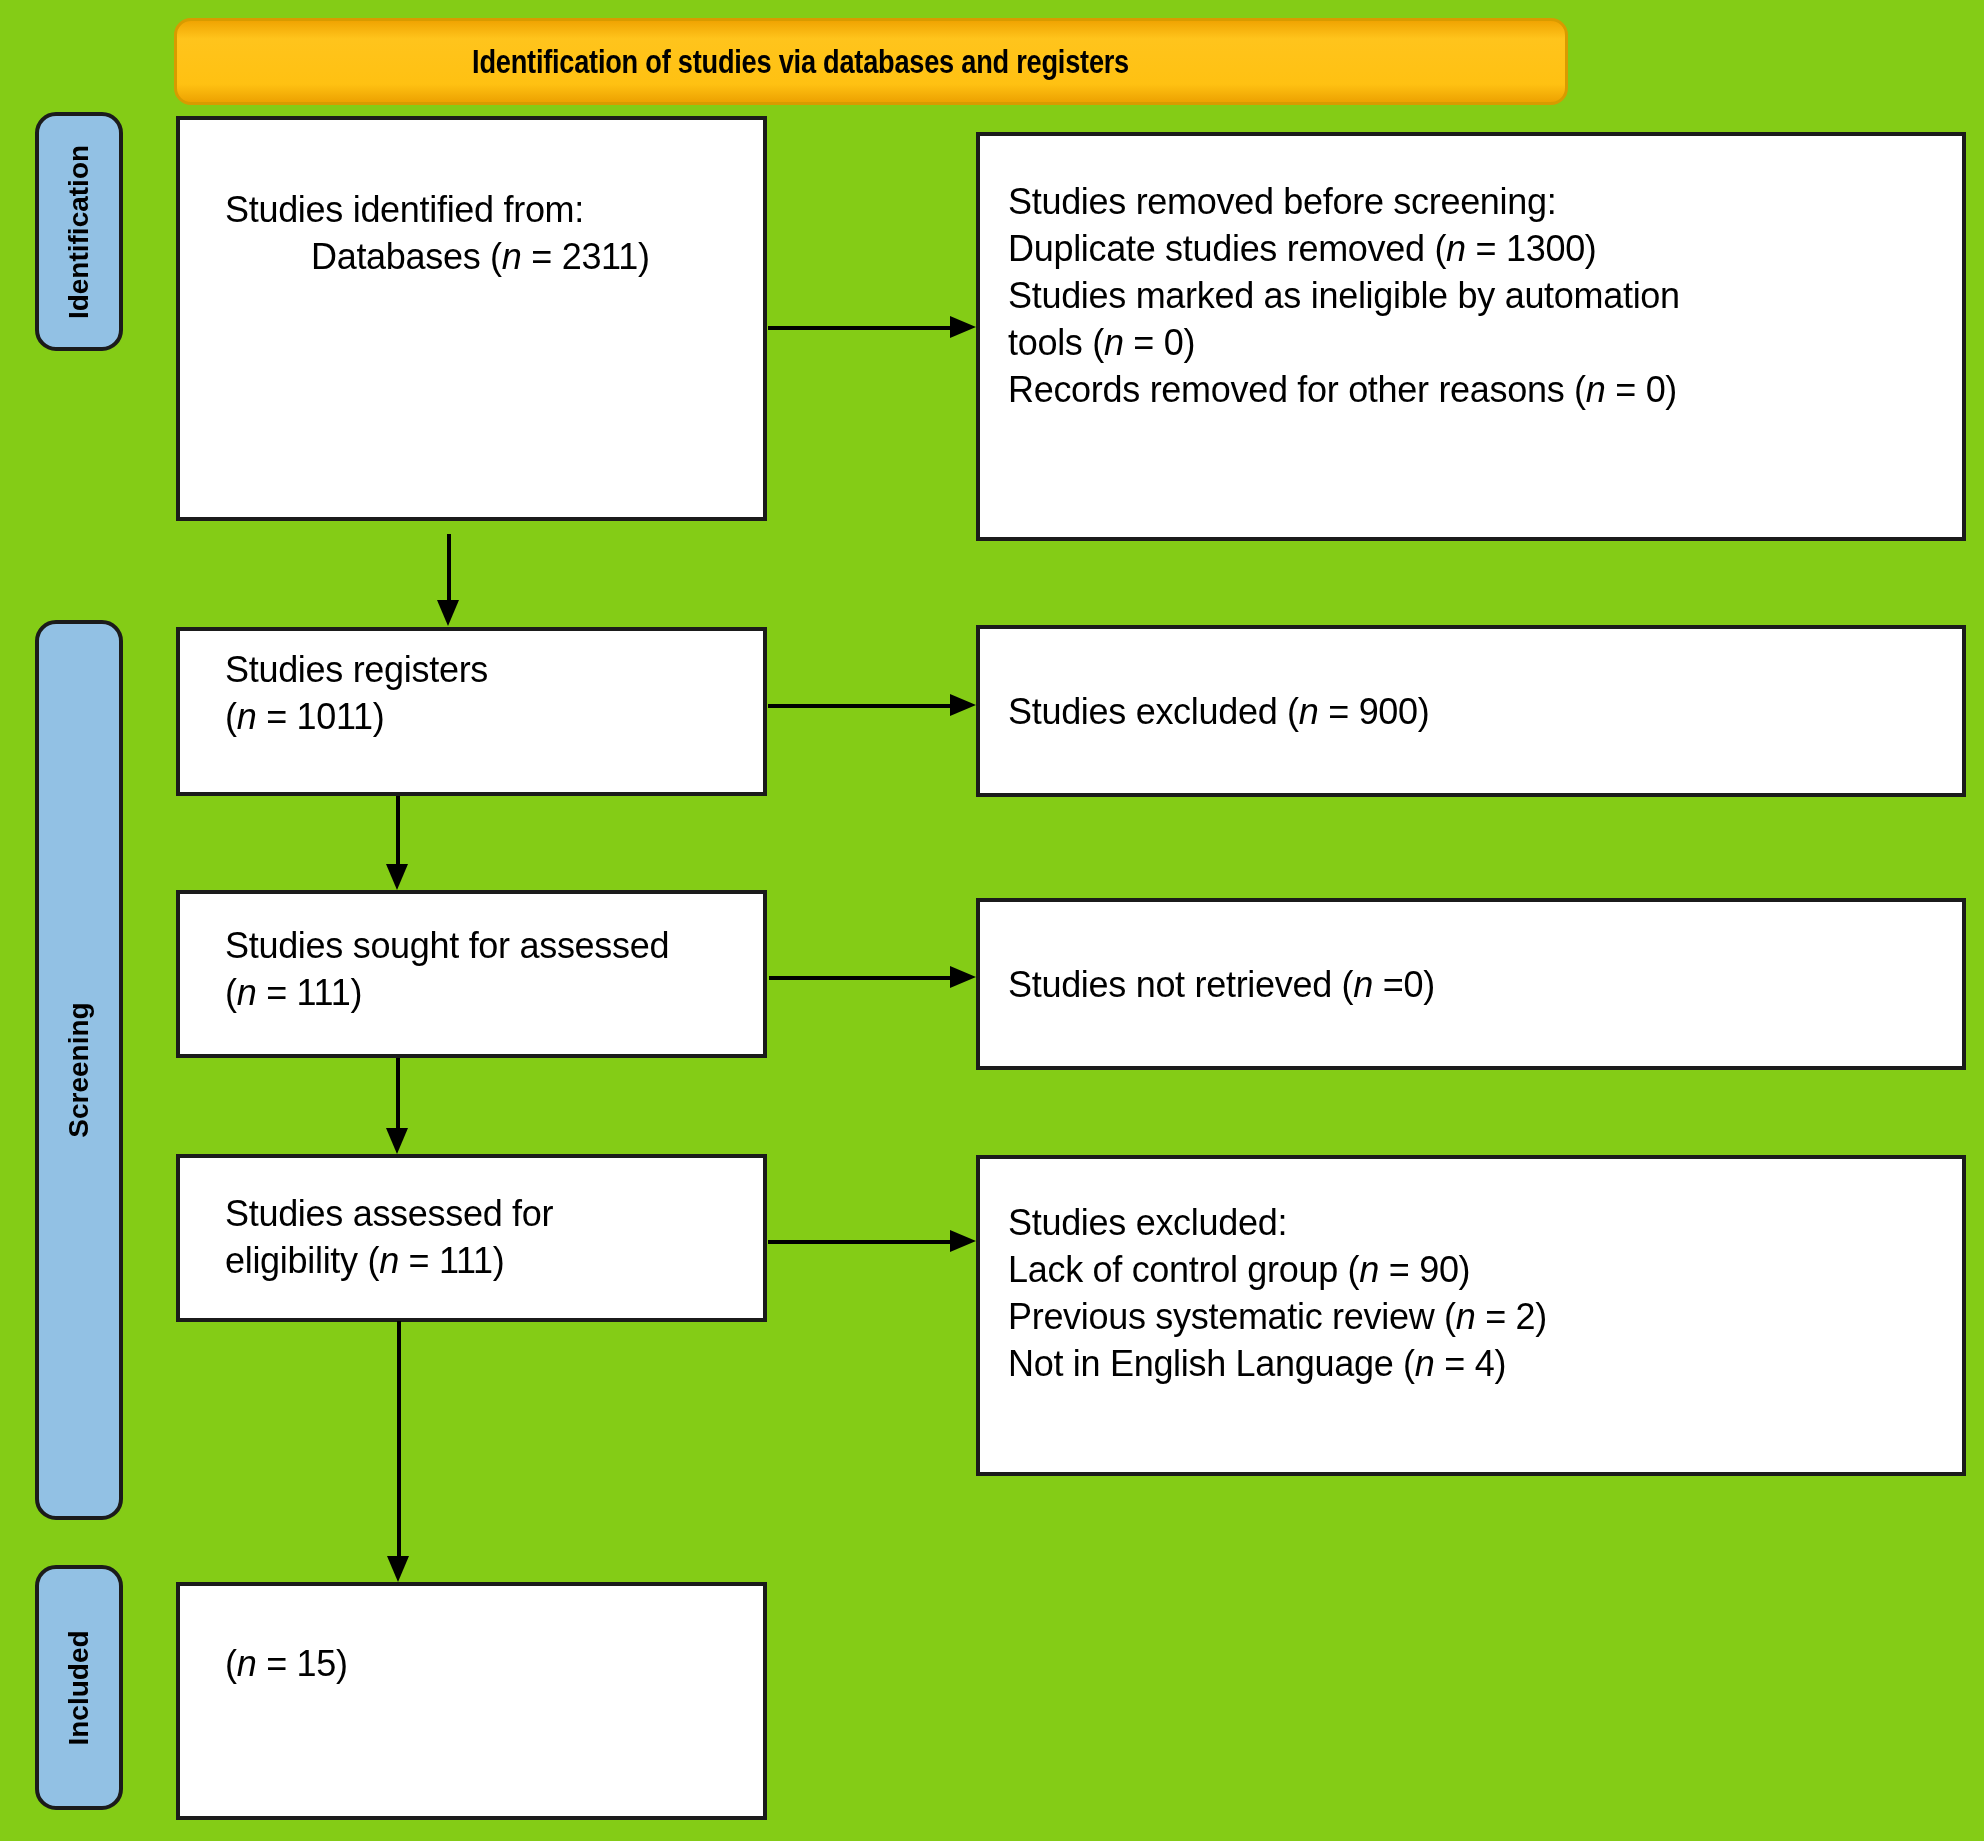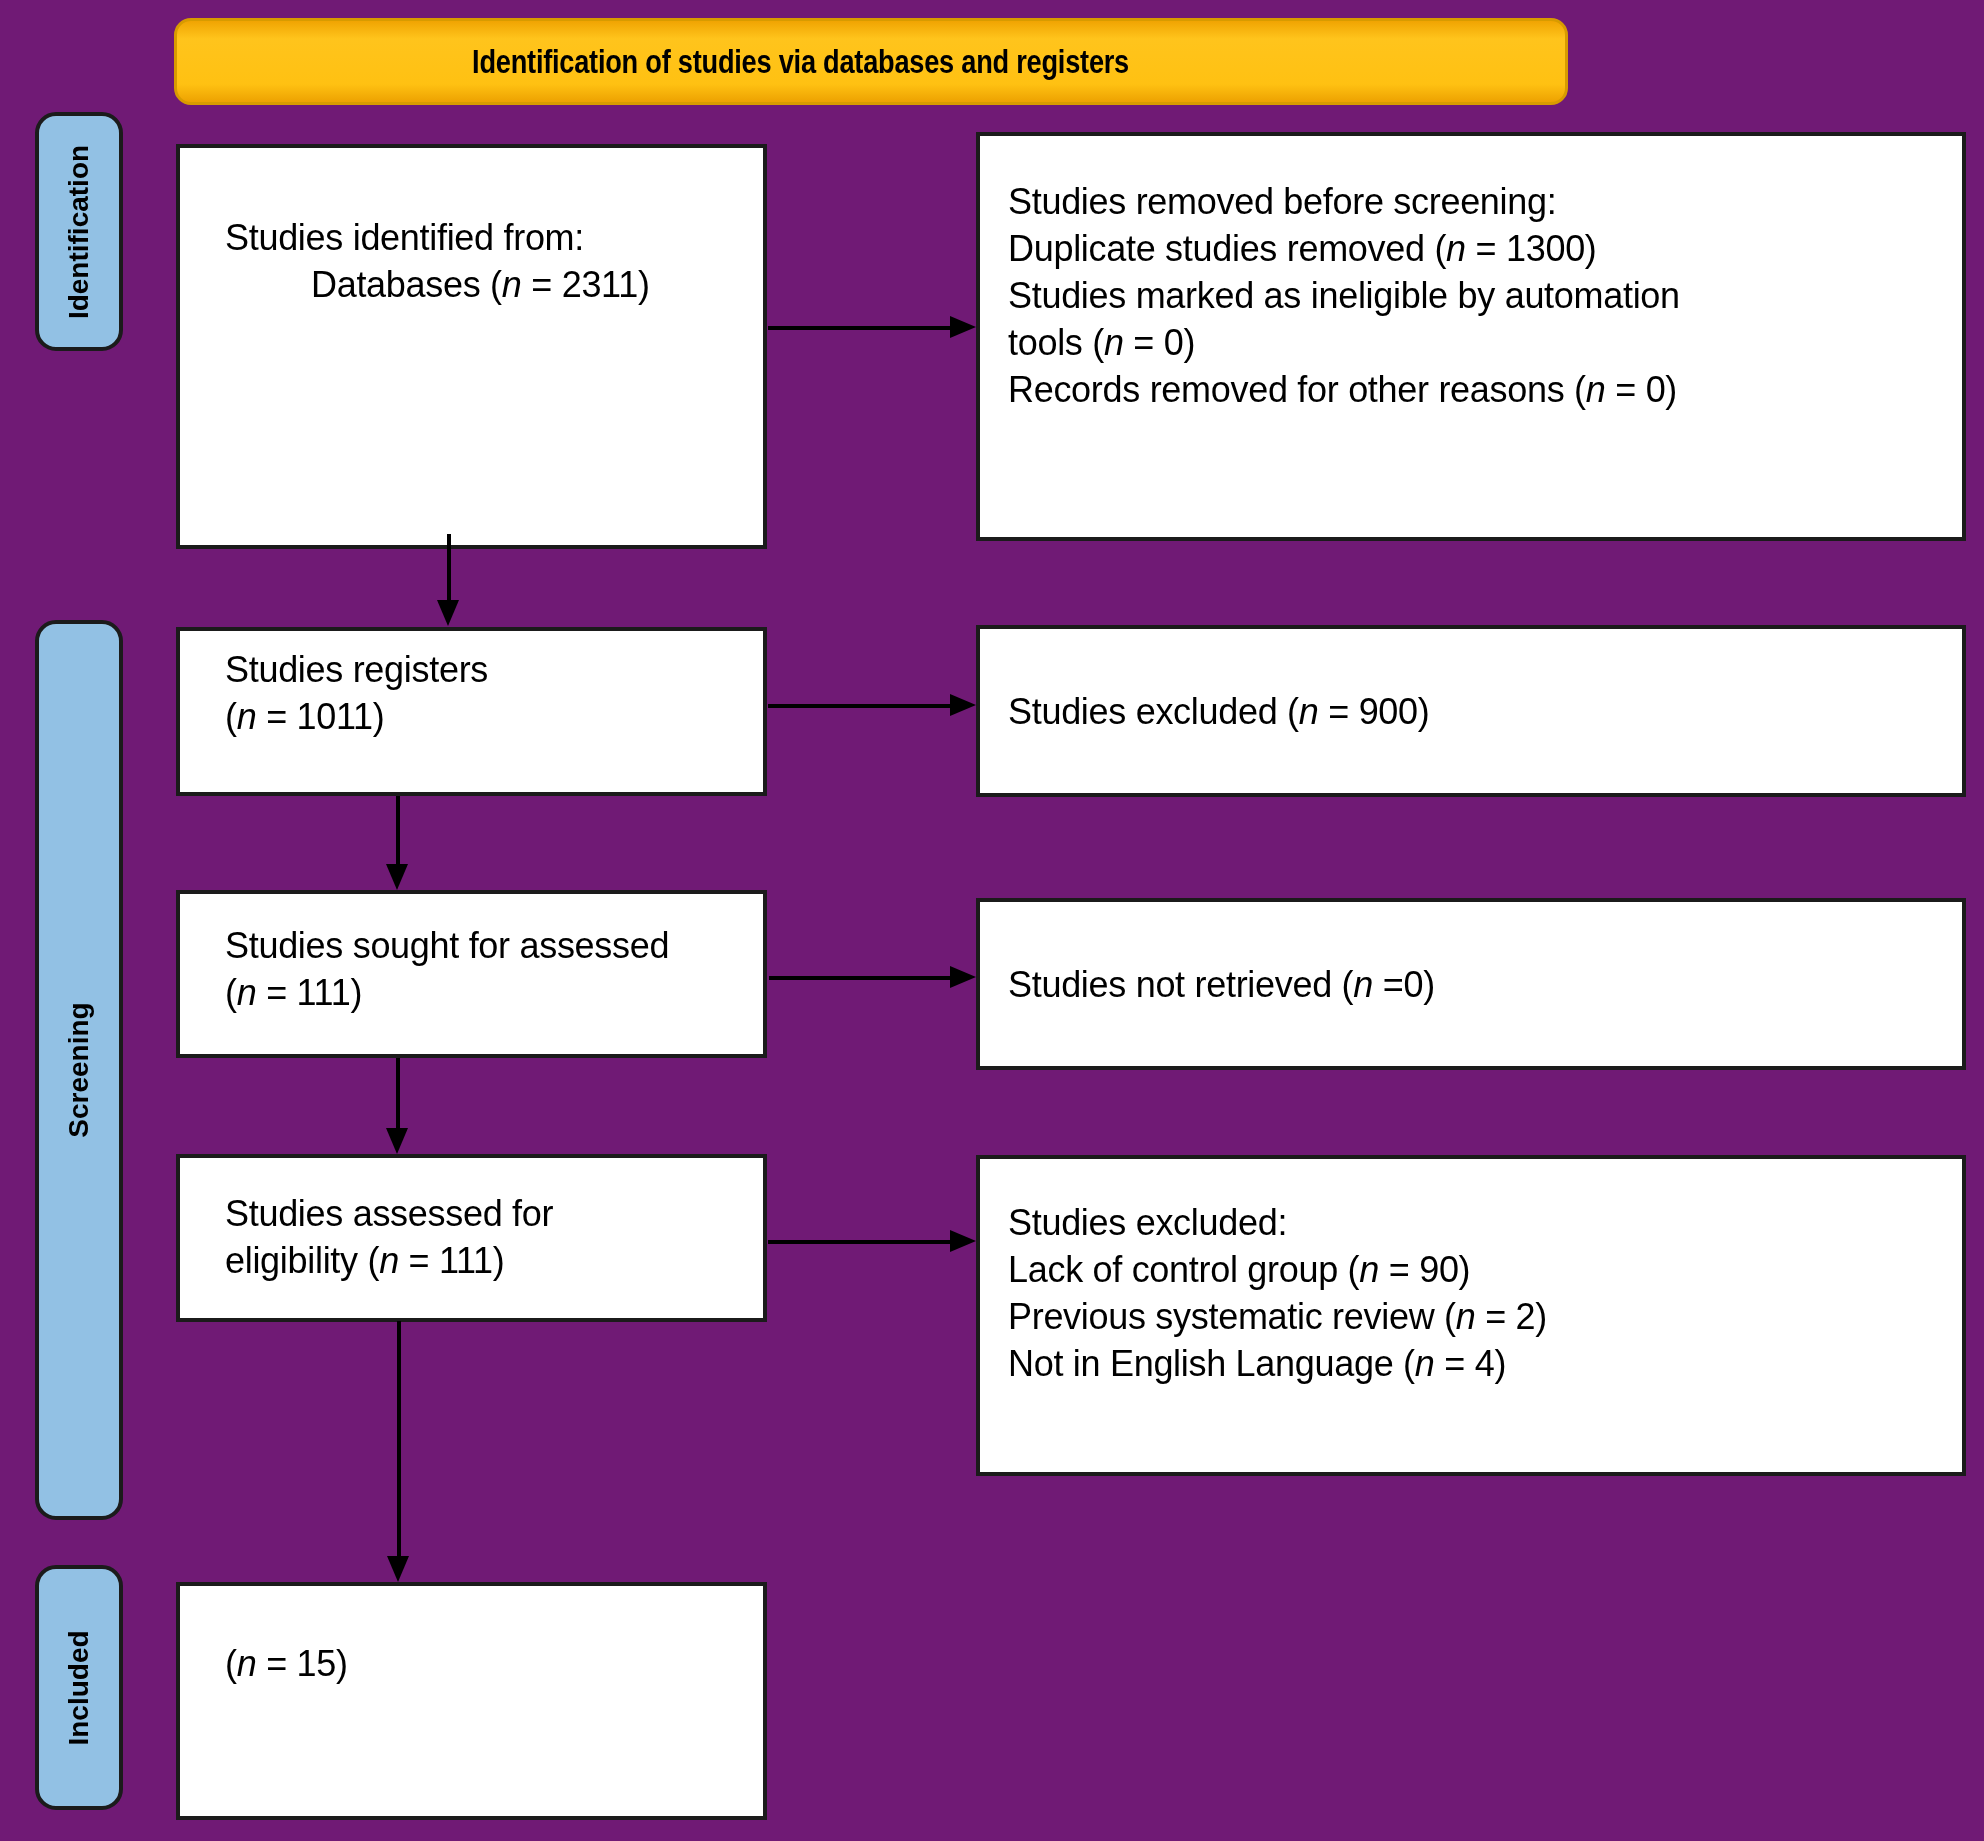--- a/index.html
+++ b/index.html
@@ -1,21 +1,21 @@
 <!DOCTYPE html>
 <html style="font-size:9.8px"><head>
 <meta charset="utf-8">
 <title>Diagram</title>
 <style>
   html, body { margin: 0; padding: 0; background: #ffffff; }
   .canvas {
     position: relative;
     width: 1985px;
     height: 1841px;
-    background: #701a75;
+    background: #84cc16;
     font-family: "Liberation Sans", "DejaVu Sans", sans-serif;
     color: #000;
     overflow: hidden;
   }
 
   
   .banner {
     position: absolute;
     left: 174px; top: 18.4px;
     width: 1394px; height: 87px;
@@ -63,21 +63,21 @@
     font-size: 36px;
     line-height: 47px;
     letter-spacing: -0.3px;
   }
   .box .line { white-space: nowrap; }
   .box .indent { padding-left: 86px; }
   .left-col  { left: 176px;  width: 591px;  padding-left: 45px; padding-right: 12.3px; }
   .right-col { left: 976px; width: 990px; padding-left: 28px; padding-right: 18.4px; }
   .vcenter { display: flex; flex-direction: column; justify-content: center; }
 
-  #box-identified { top: 144px;  height: 405px; padding-top: 66px; }
+  #box-identified { top: 116px;  height: 405px; padding-top: 66px; }
   #box-removed    { top: 132px;  height: 409px; padding-top: 42px; }
   #box-screened   { top: 627px; height: 169px; padding-top: 14.7px; }
   #box-excluded   { top: 625px; height: 172px; }
   #box-sought     { top: 890px; height: 168px; padding-top: 28px; }
   #box-notretrieved { top: 898px; height: 172px; }
   #box-assessed   { top: 1154px; height: 168px; padding-top: 32px; }
   #box-excluded-reasons { top: 1155px; height: 321px; padding-top: 40px; }
   #box-included   { top: 1582px; height: 238px; padding-top: 54px; }
 
   

